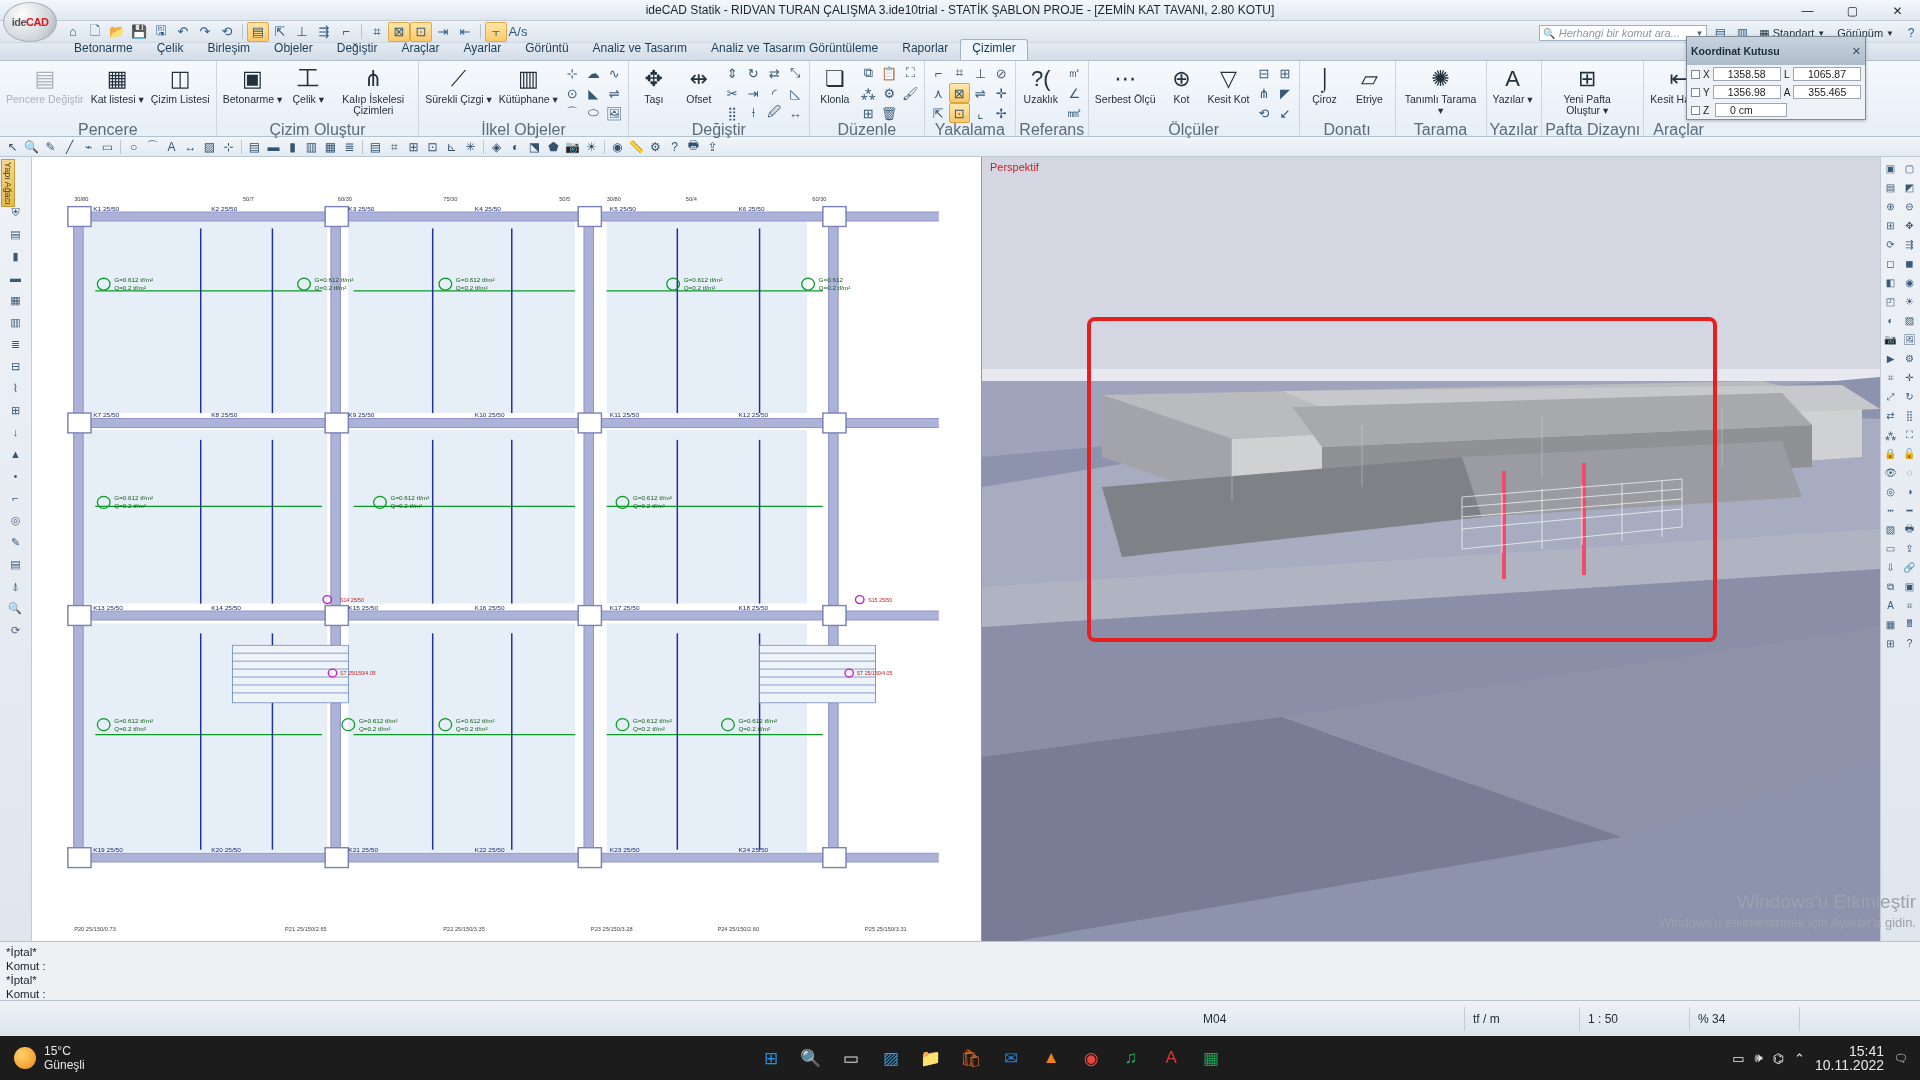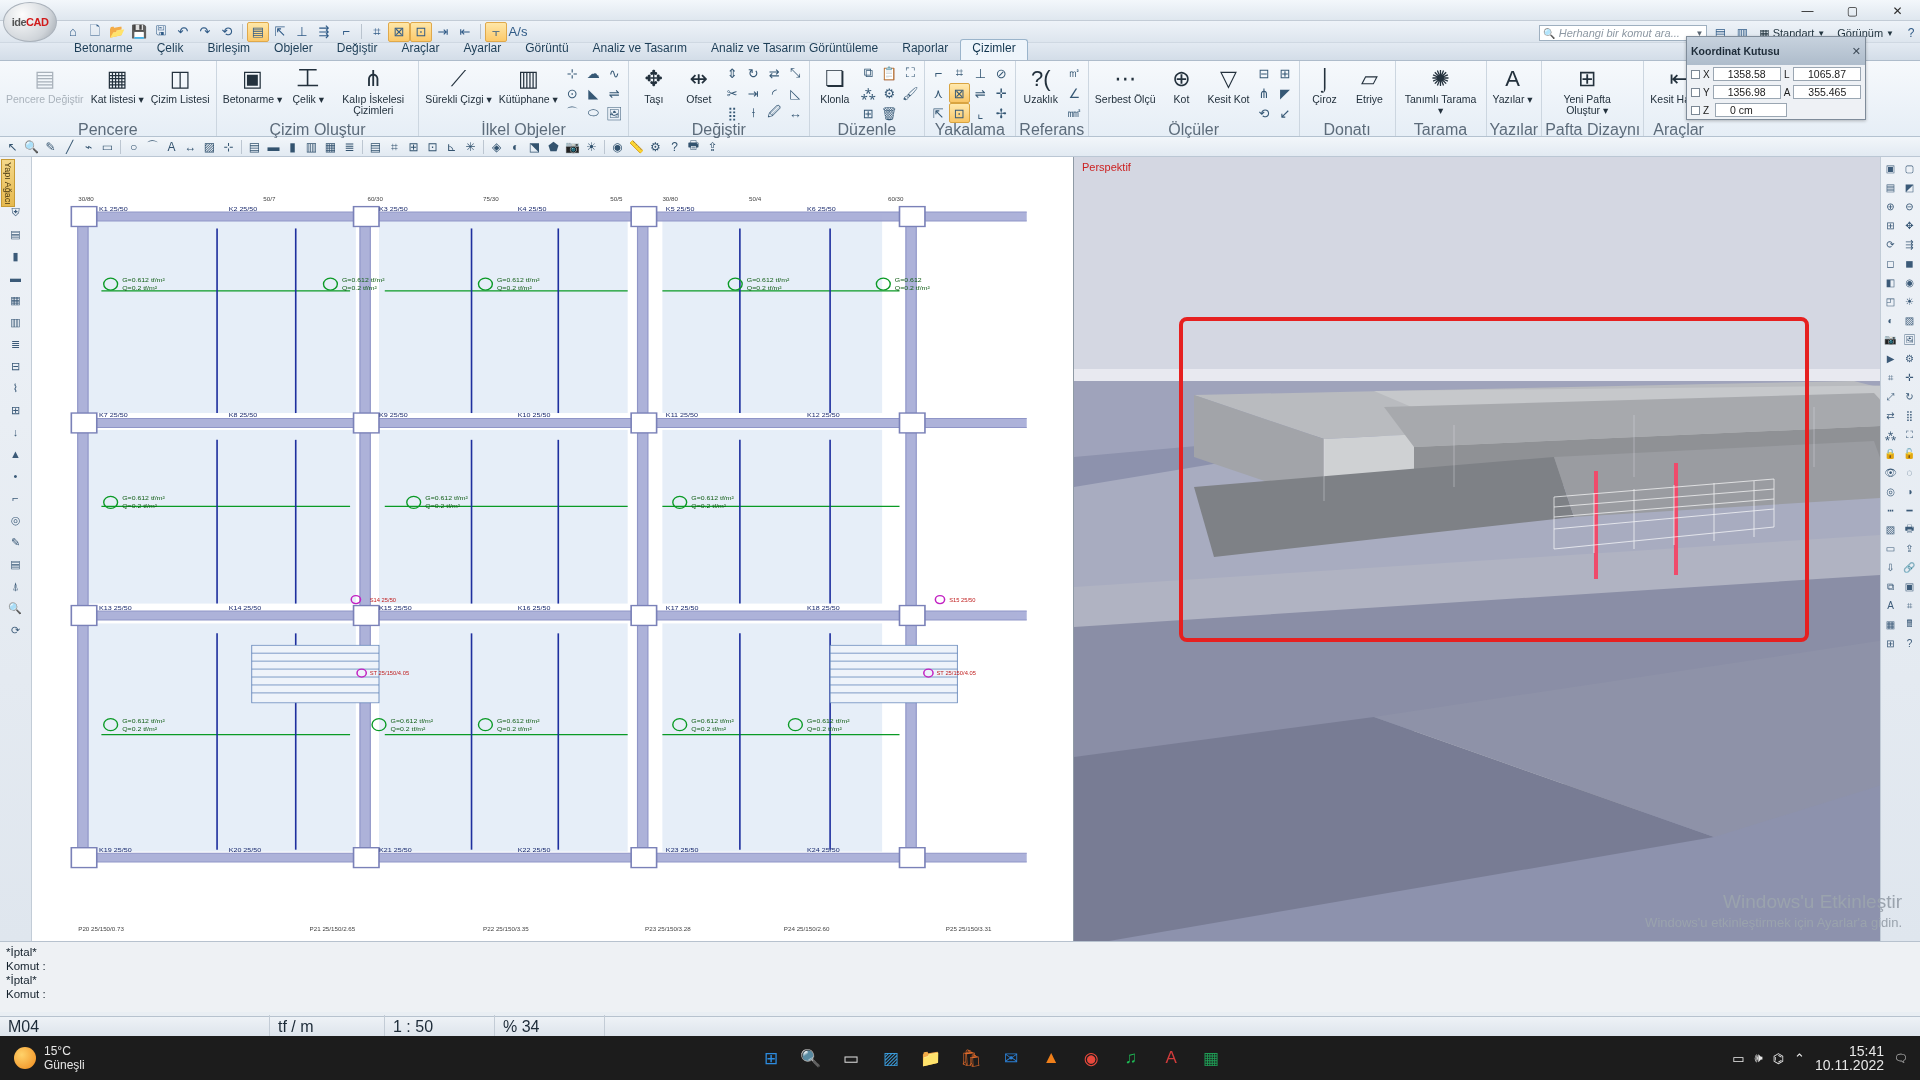--- a/index.html
+++ b/index.html
@@ -96,21 +96,21 @@
              display:flex; flex-direction:column; align-items:center; padding-top:44px;}
   .lr-ico{ width:22px;height:22px;display:flex;align-items:center;justify-content:center;
            font-size:11px;color:#3b5a78;}
   .vtab{ position:absolute; left:1px; top:2px; width:14px; height:48px;
      background:linear-gradient(#f4d88a,#e6b94e); border:1px solid #c79b35;
      writing-mode:vertical-rl; text-orientation:mixed; font-size:9px; color:#4a3a12;
      display:flex; align-items:center; justify-content:center; }
 
   .canvasarea{ flex:1; display:flex; position:relative; background:#fff; }
   .plan{ flex:1; position:relative; background:#ffffff; border-right:1px solid #8f9aa5; overflow:hidden;}
-  .persp{ width:806px; position:relative; background:#cfd2dd; overflow:hidden;}
+  .persp{ width:898px; position:relative; background:#cfd2dd; overflow:hidden;}
   .persplabel{ position:absolute; left:8px; top:4px; font-size:11px; color:#cc2222; z-index:8;}
   .planviewtag{ position:absolute; left:-18px; top:4px;}
 
   .rightrail{ width:40px; background:linear-gradient(#eef2f7,#dfe6ee); border-left:1px solid #c2ccd7;
     display:flex; flex-wrap:wrap; align-content:flex-start; padding-top:2px;}
   .rr2{ width:19px;height:19px;display:flex;align-items:center;justify-content:center;
         font-size:10px;color:#3b5a78;}
 
   
   .koord{ position:absolute; right:54px; top:36px; width:180px; background:#eef1f5;
@@ -123,48 +123,49 @@
   .klab{ width:9px; font-size:10px;}
   .kval{ background:#fff; border:1px solid #9aa6b2; height:14px; padding:0 14px;
          font-size:10.5px; line-height:13px; width:72px; }
   .kval.w2{width:72px;}
   .ksep{ width:10px; text-align:center; font-size:10px;}
 
   
   .cmdarea{ position:absolute; left:0; right:0; bottom:24px; height:71px;
      background:#eef1f4; border-top:1px solid #b7c2ce; padding:3px 6px;
      font-family:"Liberation Sans", sans-serif; font-size:11.5px; color:#14212c; line-height:14px;}
-  .statusbar{ position:absolute; left:0; right:0; bottom:0; height:20px;
+  .statusbar{ position:absolute; left:0; right:0; bottom:0; height:36px;
      background:linear-gradient(#eef2f6,#dde4ec); border-top:1px solid #b7c2ce;
-     display:flex; align-items:center; font-size:16px; color:#1d2b38;}
+     display:flex; align-items:center; font-size:12px; color:#1d2b38;justify-content:flex-end;}
   .sb-cell{ height:24px; display:flex; align-items:center; padding:0 8px; border-right:1px solid #c3ccd6;}
 
   
   .taskbar{ position:absolute; left:0; bottom:0; width:1920px; height:44px; background:#1c1c1c;
      display:flex; align-items:center; color:#e8e8e8; font-size:12px;}
   .weather{ display:flex; align-items:center; gap:8px; padding-left:14px; width:250px;}
   .sun{ width:22px;height:22px;border-radius:50%;
         background:radial-gradient(circle at 35% 35%,#ffd26a,#f08a1c);}
   .tb-center{ display:flex; align-items:center; gap:6px; margin:0 auto;}
   .tb-ico{ width:34px;height:34px;border-radius:4px;display:flex;align-items:center;justify-content:center;font-size:17px;}
   .tray{ display:flex; align-items:center; gap:10px; padding-right:12px; font-size:11px;}
   .clock{ text-align:right; line-height:14px; font-size:14px;}
 
-  .watermark{ position:absolute; right:18px; bottom:106px; text-align:right; color:#9aa3ad; z-index:9;}
+  .watermark{ position:absolute; right:4px; bottom:106px; text-align:right; color:#9aa3ad; z-index:9;}
   .watermark .t1{ font-size:19px; }
   .watermark .t2{ font-size:13px; margin-top:2px;}
 
   .redbox{ position:absolute; border:4px solid #e62020; border-radius:8px; z-index:7;}
 </style>
 </head>
 <body>
 
 <div class="app">
 
   <div class="titlebar">
+    <div class="title">ideCAD Statik - RIDVAN TURAN ÇALIŞMA 3.ide10trial - STATİK ŞABLON PROJE - [ZEMİN KAT TAVANI,  2.80 KOTU]</div>
     <div class="winbtns">
       <div class="winbtn">—</div>
       <div class="winbtn">▢</div>
       <div class="winbtn">✕</div>
     </div>
   </div>
 
   <div class="logo">
     <span class="d">ide</span>
       <span class="c">CAD</span>

